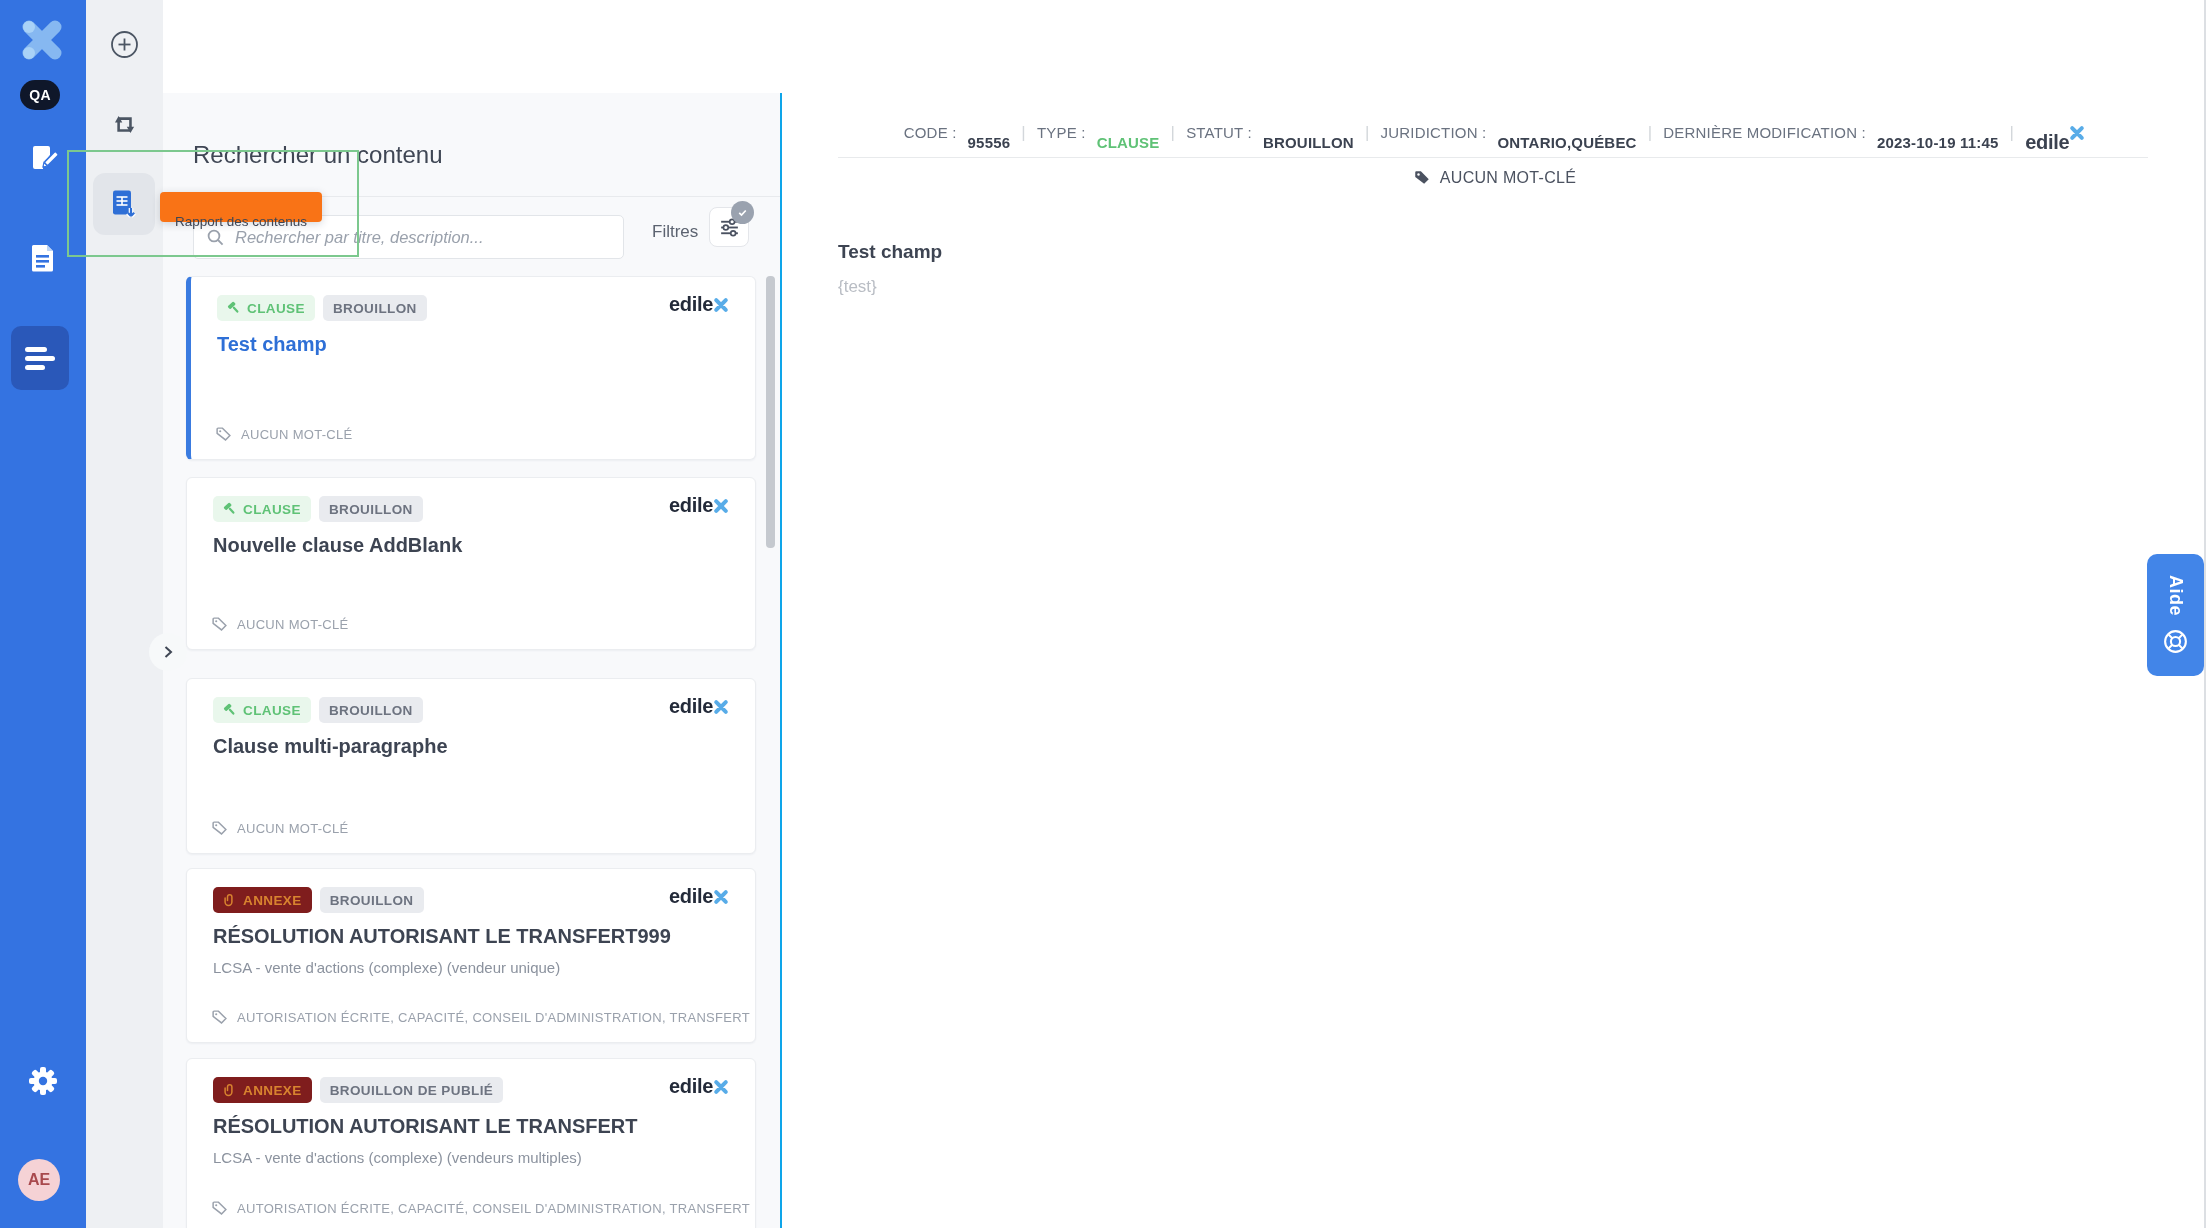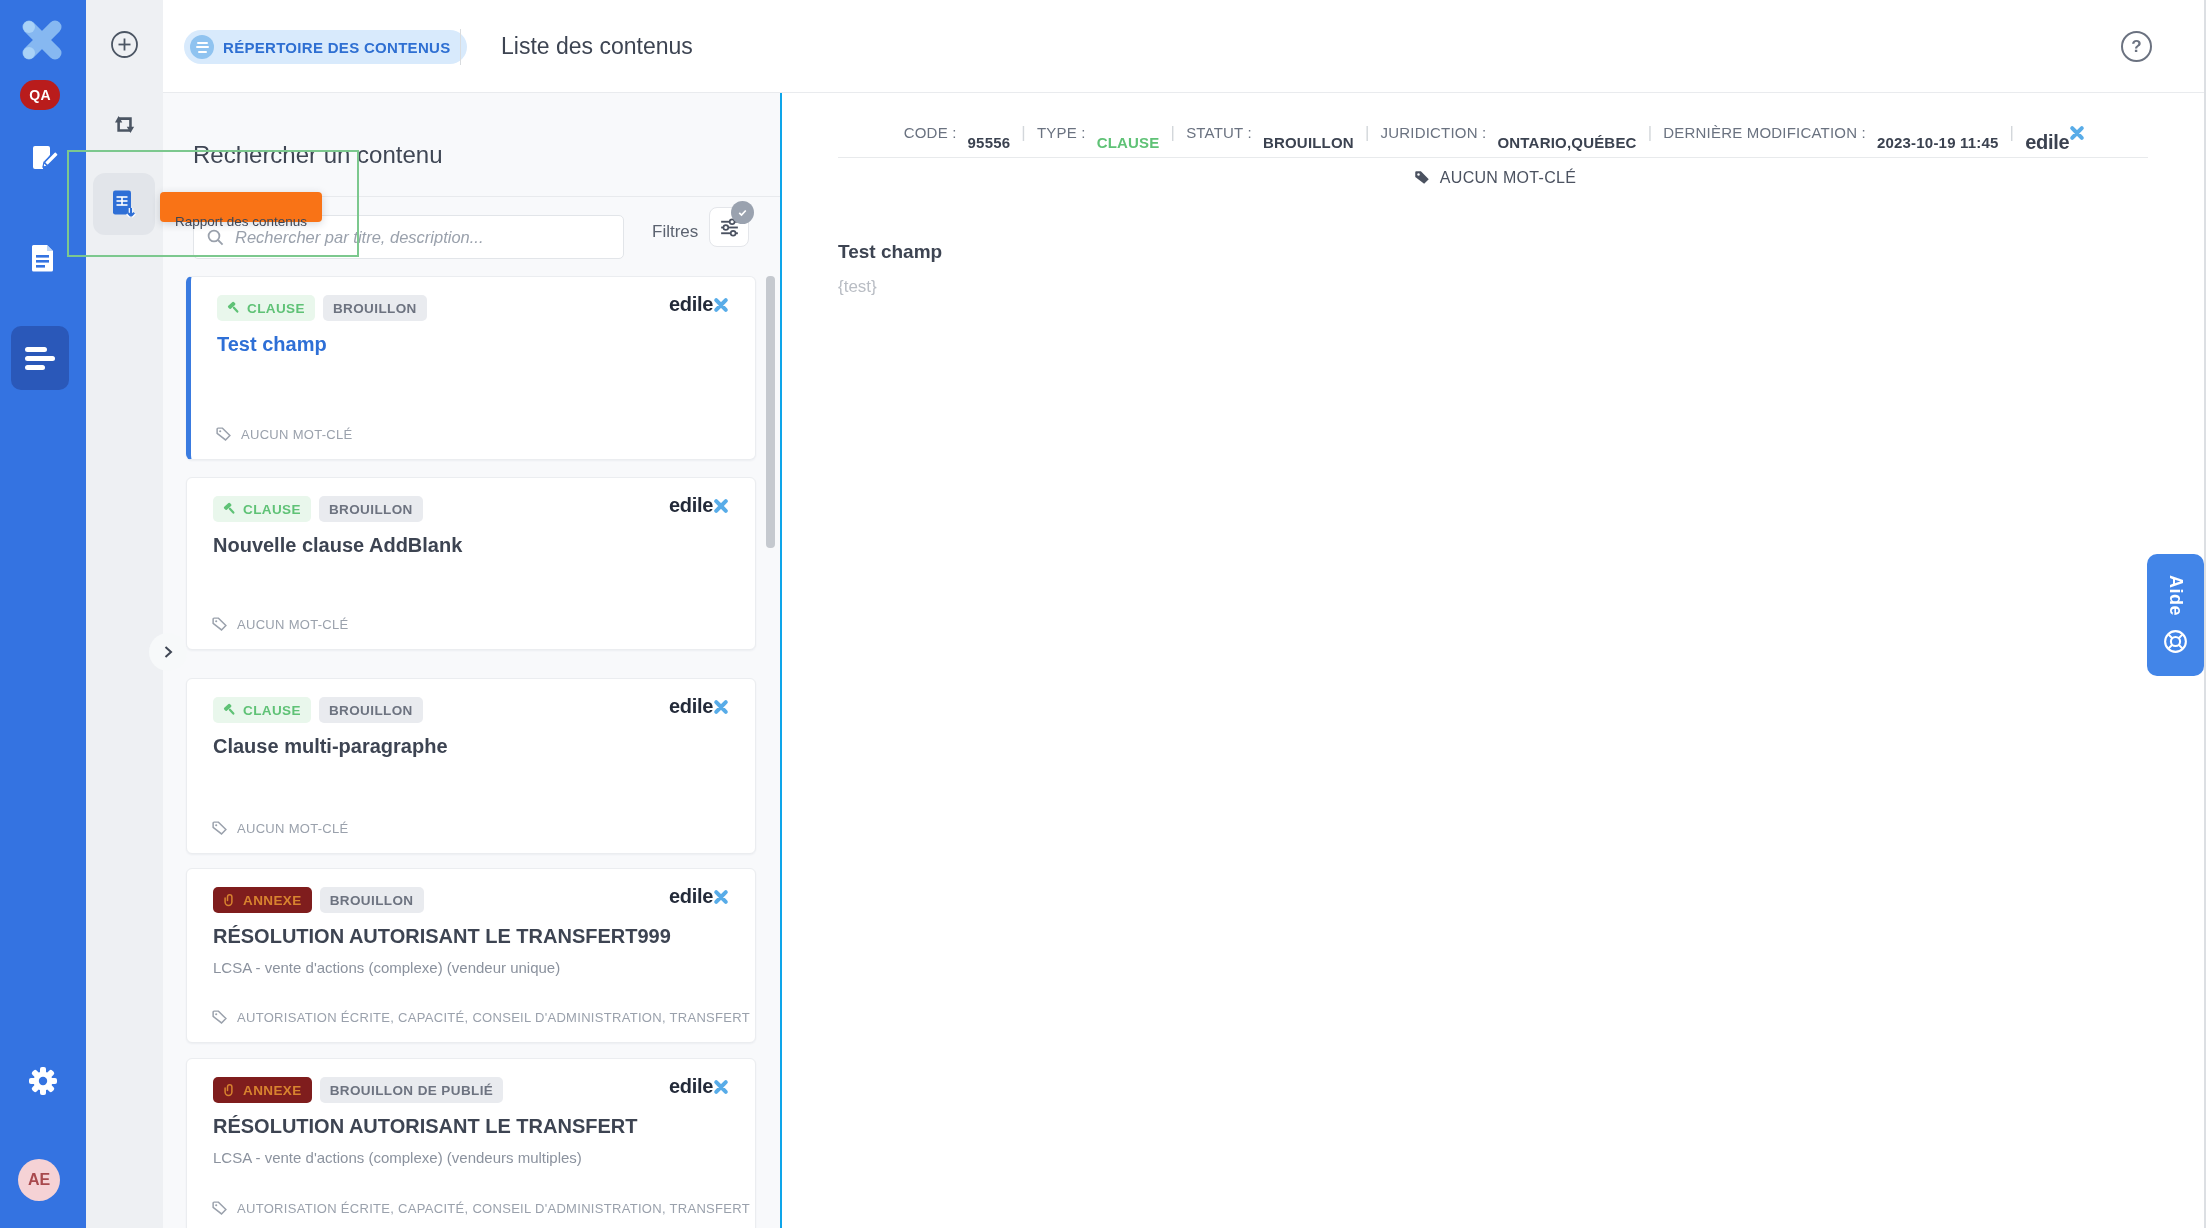--- a/index.html
+++ b/index.html
@@ -5,21 +5,21 @@
   * { margin:0; padding:0; box-sizing:border-box; }
   html,body { width:2206px; height:1228px; }
   body { font-family:"Liberation Sans","DejaVu Sans",sans-serif; background:#ffffff; }
   .page { position:relative; width:2206px; height:1228px; overflow:hidden; background:#fff; }
   .page::after { content:""; position:absolute; right:0; top:0; width:2px; height:100%; background:#dcdfe3; z-index:90; }
 
   
   .sidebar { position:absolute; left:0; top:0; width:86px; height:1228px; background:#3473e1; z-index:30; }
   .logo { position:absolute; left:16px; top:14px; }
   .qa-badge { position:absolute; left:20px; top:80px; width:40px; height:30px; border-radius:15px;
-              background:#b91c1c; color:#fff; font-size:14px; font-weight:bold;
+              background:#0f172a; color:#fff; font-size:14px; font-weight:bold;
               display:flex; align-items:center; justify-content:center; letter-spacing:.3px; }
   .side-ic { position:absolute; left:28px; }
   .active-tile { position:absolute; left:11px; top:326px; width:58px; height:64px; border-radius:10px;
                  background:#2a58b9; display:flex; align-items:center; justify-content:center; }
   .bars { display:flex; flex-direction:column; gap:4px; width:30px; }
   .bars i { display:block; height:5px; border-radius:2.5px; background:#fff; }
   .bars i:nth-child(1){ width:22px; } .bars i:nth-child(2){ width:30px; } .bars i:nth-child(3){ width:20px; }
   .gear { position:absolute; left:26px; top:1064px; }
   .avatar { position:absolute; left:18px; top:1159px; width:42px; height:42px; border-radius:50%;
             background:#f5d2d5; color:#a8494d; font-size:16px; font-weight:bold;
@@ -198,33 +198,20 @@
         <line x1="7.5" y1="9" x2="18.5" y2="9"></line>
           <line x1="7.5" y1="13" x2="18.5" y2="13"></line>
           <line x1="7.5" y1="17" x2="18.5" y2="17"></line>
         <line x1="13" y1="9" x2="13" y2="17"></line>
       </g>
       <path d="M22 20v8 m0 0 l-3.2-3.2 m3.2 3.2 l3.2-3.2" stroke="#fff" stroke-width="4.6" fill="none"></path>
       <path d="M22 20v8 m0 0 l-3.2-3.2 m3.2 3.2 l3.2-3.2" stroke="#2f6fd6" stroke-width="2.2" fill="none"></path>
     </svg>
   </span>
 
-  <header class="header">
-    <span class="module-pill">
-      <span class="mp-ic">
-          <i></i>
-          <i></i>
-          <i></i>
-        </span>
-      <b>RÉPERTOIRE DES CONTENUS</b>
-    </span>
-    <span class="vsep"></span>
-    <h1 class="page-title">Liste des contenus</h1>
-    <span class="help-circ">?</span>
-  </header>
 
   <section class="search-panel">
     <h2 class="sp-heading">Rechercher un contenu</h2>
     <div class="sp-div"></div>
 
     <div class="search-box">
       <svg width="19" height="19" viewBox="0 0 19 19">
         <circle cx="8" cy="8" r="5.4" fill="none" stroke="#9aa1ac" stroke-width="1.8"></circle>
         <line x1="12" y1="12" x2="16.6" y2="16.6" stroke="#9aa1ac" stroke-width="1.8"></line>
       </svg>

